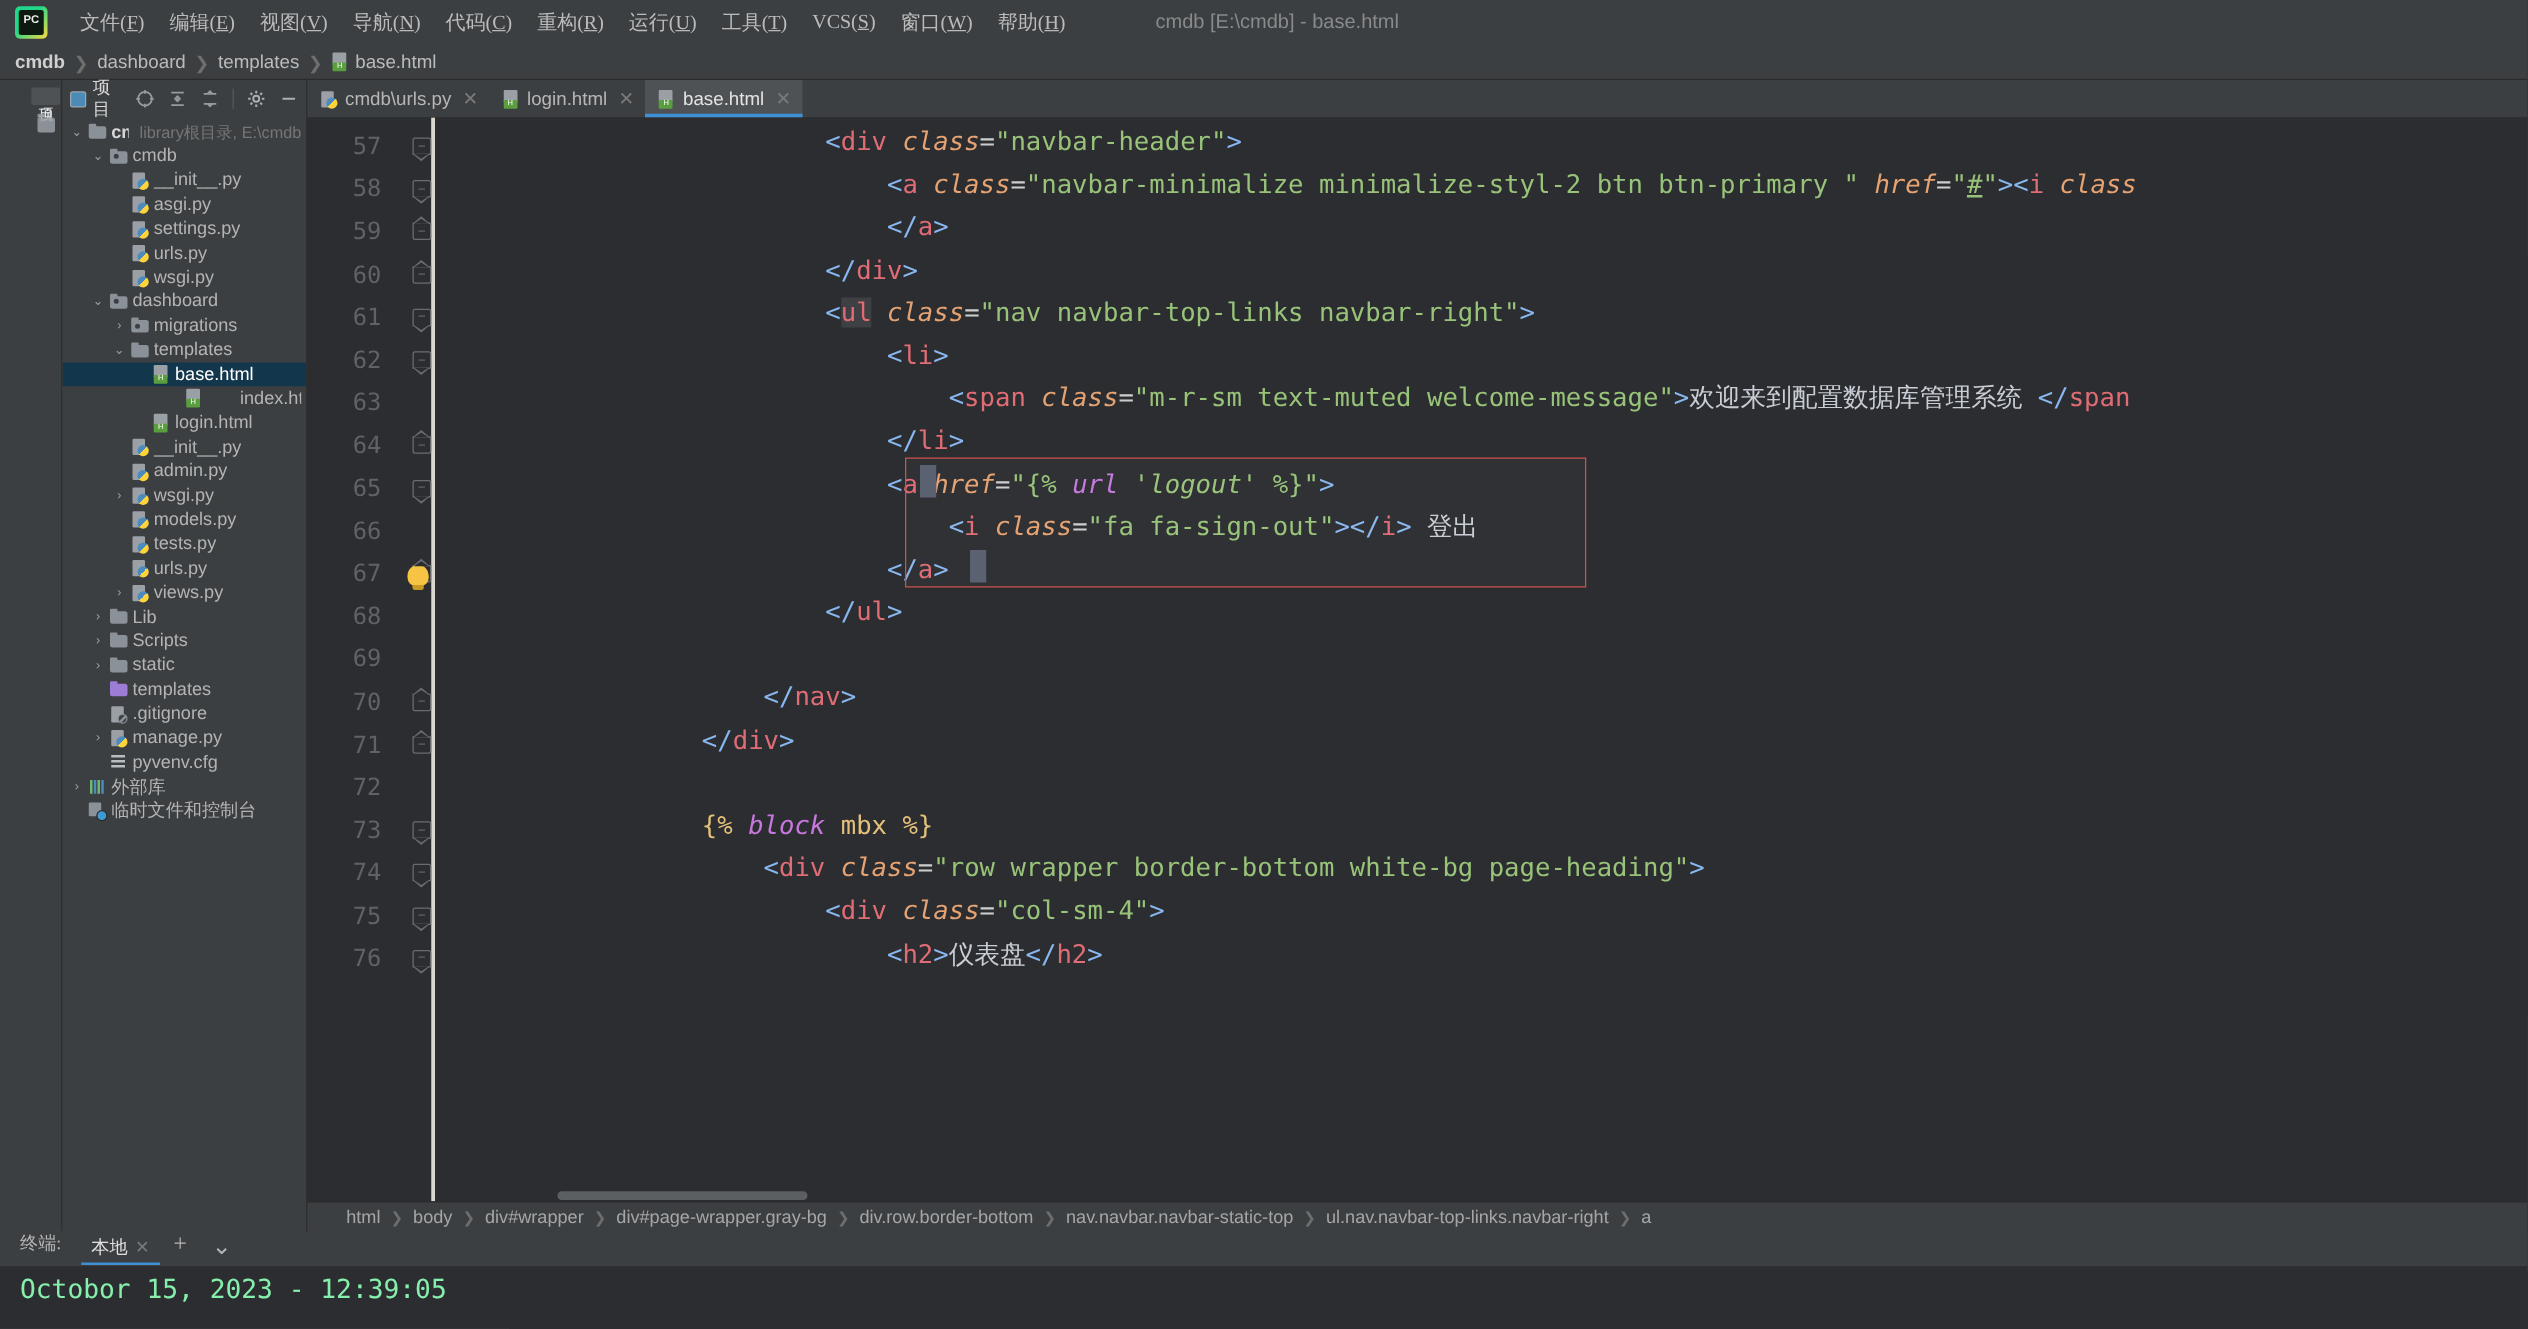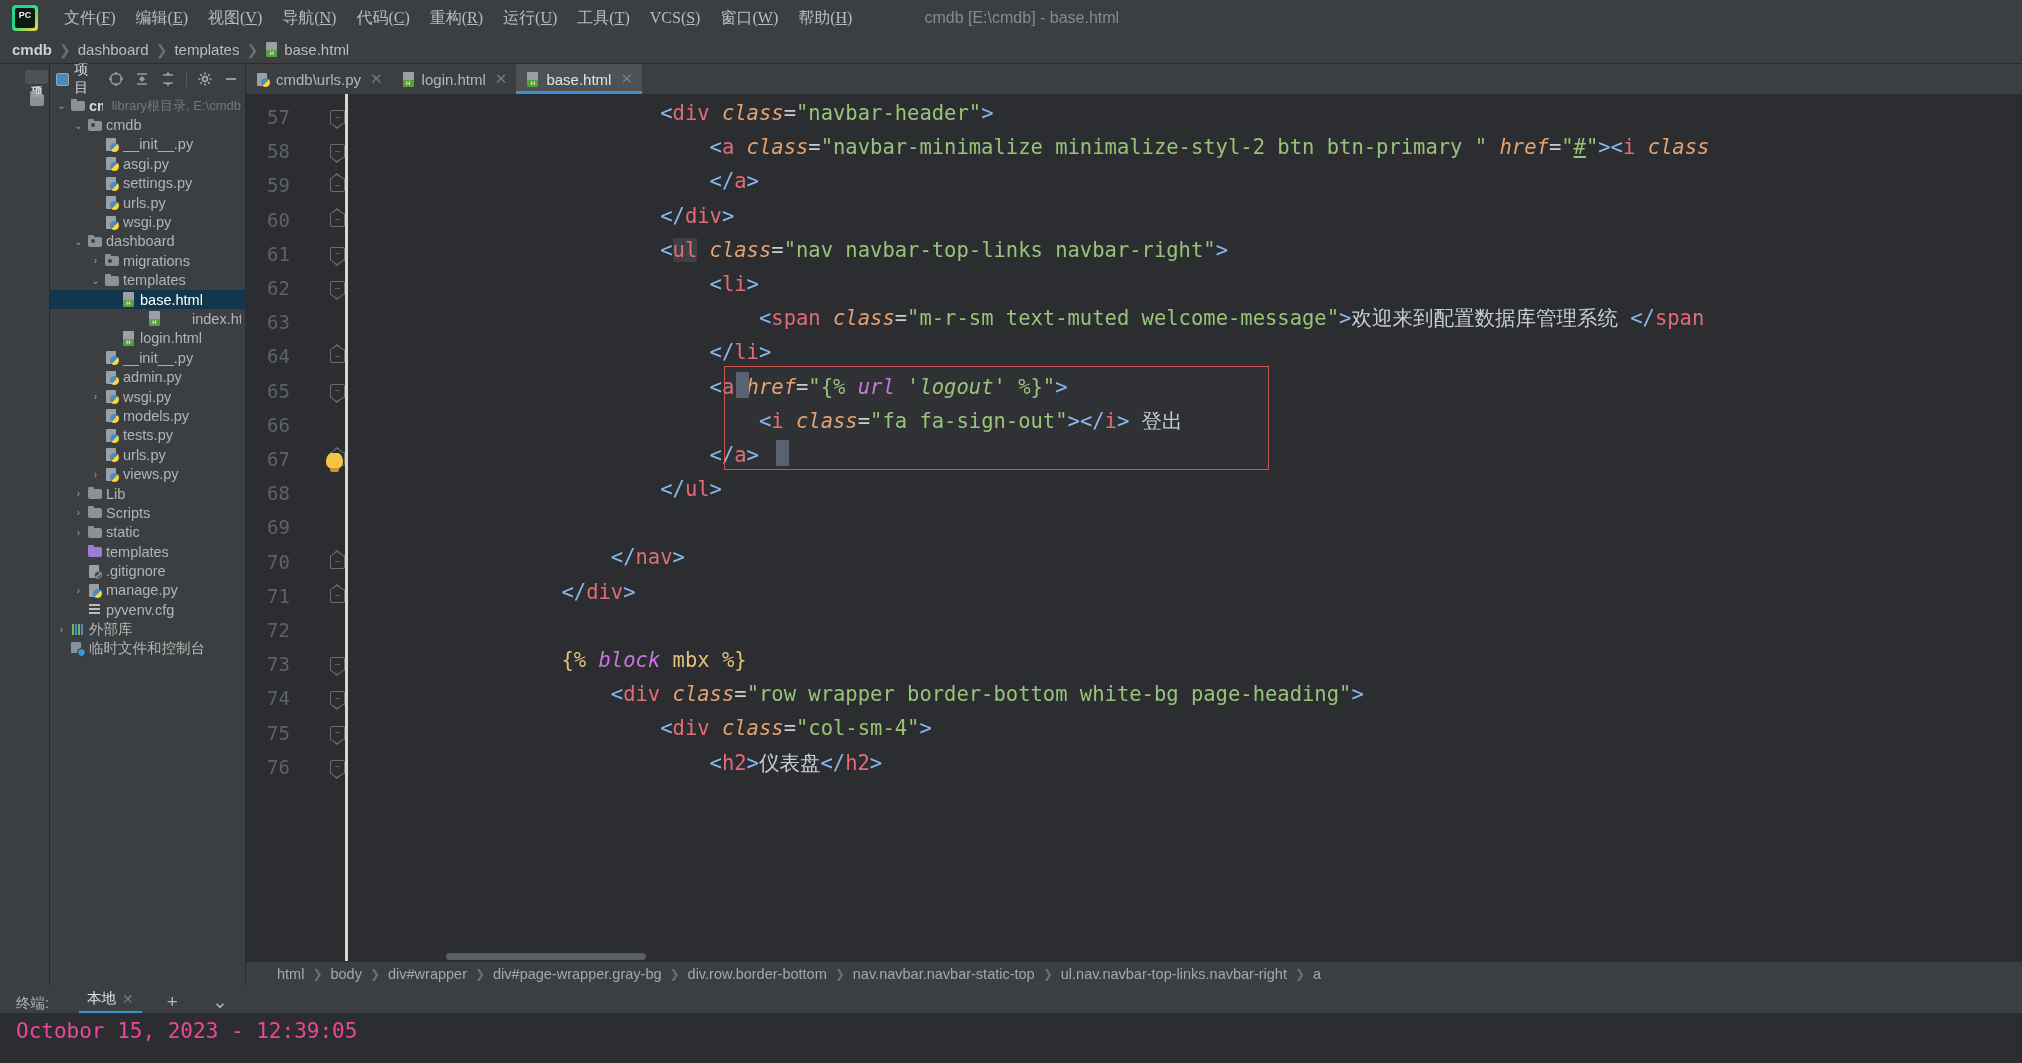--- a/index.html
+++ b/index.html
@@ -153,21 +153,21 @@
   .tab .x { color:#7a7a7a; font-size:15px; margin-left:3px; }
 
   .editor {
     flex:1; display:flex; position:relative; background:#2b2d30; overflow:hidden;
   }
   .gutter {
     width:108px; flex:none; background:#2b2d30; position:relative;
     font-family:"DejaVu Sans Mono", monospace;
   }
   .lnum {
-    position:absolute; right:64px; font-size:19px; color:#606366;
+    position:absolute; right:49px; font-size:19px; color:#606366;
     text-align:right; width:40px;
   }
   .fold {
     position:absolute; left:84px; width:15px; height:14px;
     border:1.3px solid #6a6d70; color:#6a6d70; font-size:10px;
     display:flex;align-items:center;justify-content:center;
   }
   .fold.down{ border-radius:2px 2px 0 0; }
   .fold.down::after{content:"";position:absolute;left:-1.3px;top:100%;
      border-left:7.7px solid transparent;border-right:7.7px solid transparent;border-top:6px solid #6a6d70;}
@@ -228,33 +228,33 @@
     border-top:1px solid #2b2b2b;
   }
   .ebc { padding:0 3px; white-space:nowrap; }
   .ebc-sep { color:#6e6e6e; padding:0 5px; font-size:12px;}
 
   
   .bottom {
     position:absolute; left:0; right:0; bottom:0; height:78px; background:#3c3f41;
   }
   .termbar {
-    height:28px; display:flex; align-items:flex-end; gap:16px; padding-left:16px;
-    font-size:14.5px; color:#b4b4b4;
+    height:28px; display:flex; align-items:flex-start; gap:2px; padding-left:16px;
+    font-size:14.5px; color:#b4b4b4;font-family:Liberation Serif, serif;
   }
   .term-label{ color:#b4b4b4; margin-right:14px;}
   .term-tab {
     display:flex;align-items:center;gap:6px; padding:3px 8px;
     border-bottom:2px solid #3d90d6; color:#e0e0e0;
   }
   .term-tab .x{color:#7a7a7a;font-size:14px;}
   .tb-btn{ color:#b4b4b4; font-size:19px; padding:0 9px; cursor:default;}
   .termbody{
     background:#2b2d30; position:absolute; left:0;right:0;top:28px;bottom:0;
-    font-family:"DejaVu Sans Mono", monospace; font-size:21px; color:#ec4899;
+    font-family:"DejaVu Sans Mono", monospace; font-size:21px; color:#86efac;
     padding:6px 0 0 16px; overflow:hidden; white-space:pre;
   }
 </style>
 </head>
 <body>
 
 <div class="menubar">
   <div class="app-logo"></div>
   <div class="menu-item"><span>文件</span>(<u>F</u>)</div>
   <div class="menu-item"><span>编辑</span>(<u>E</u>)</div>

